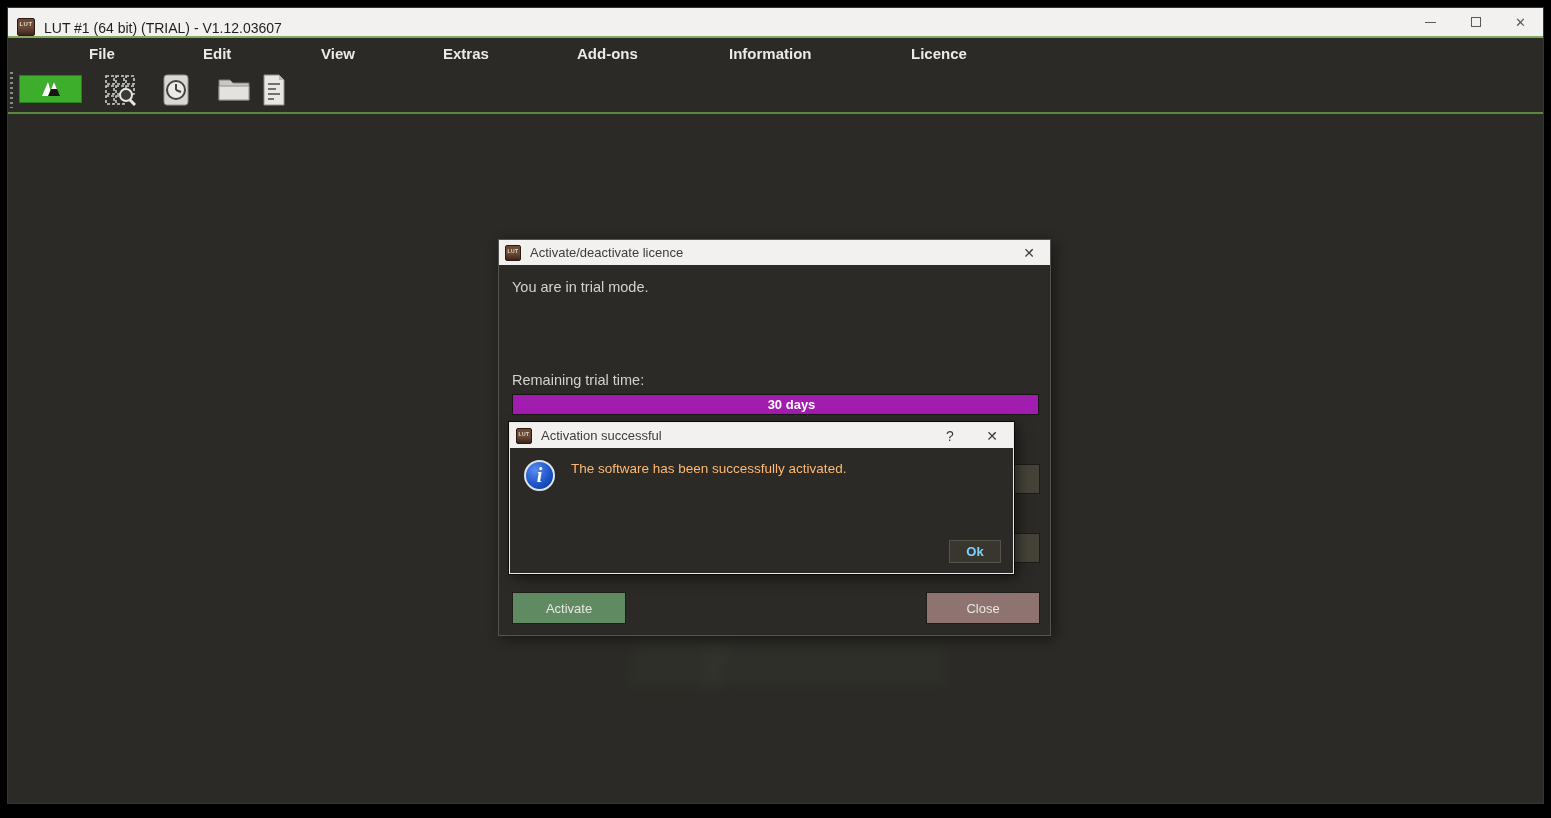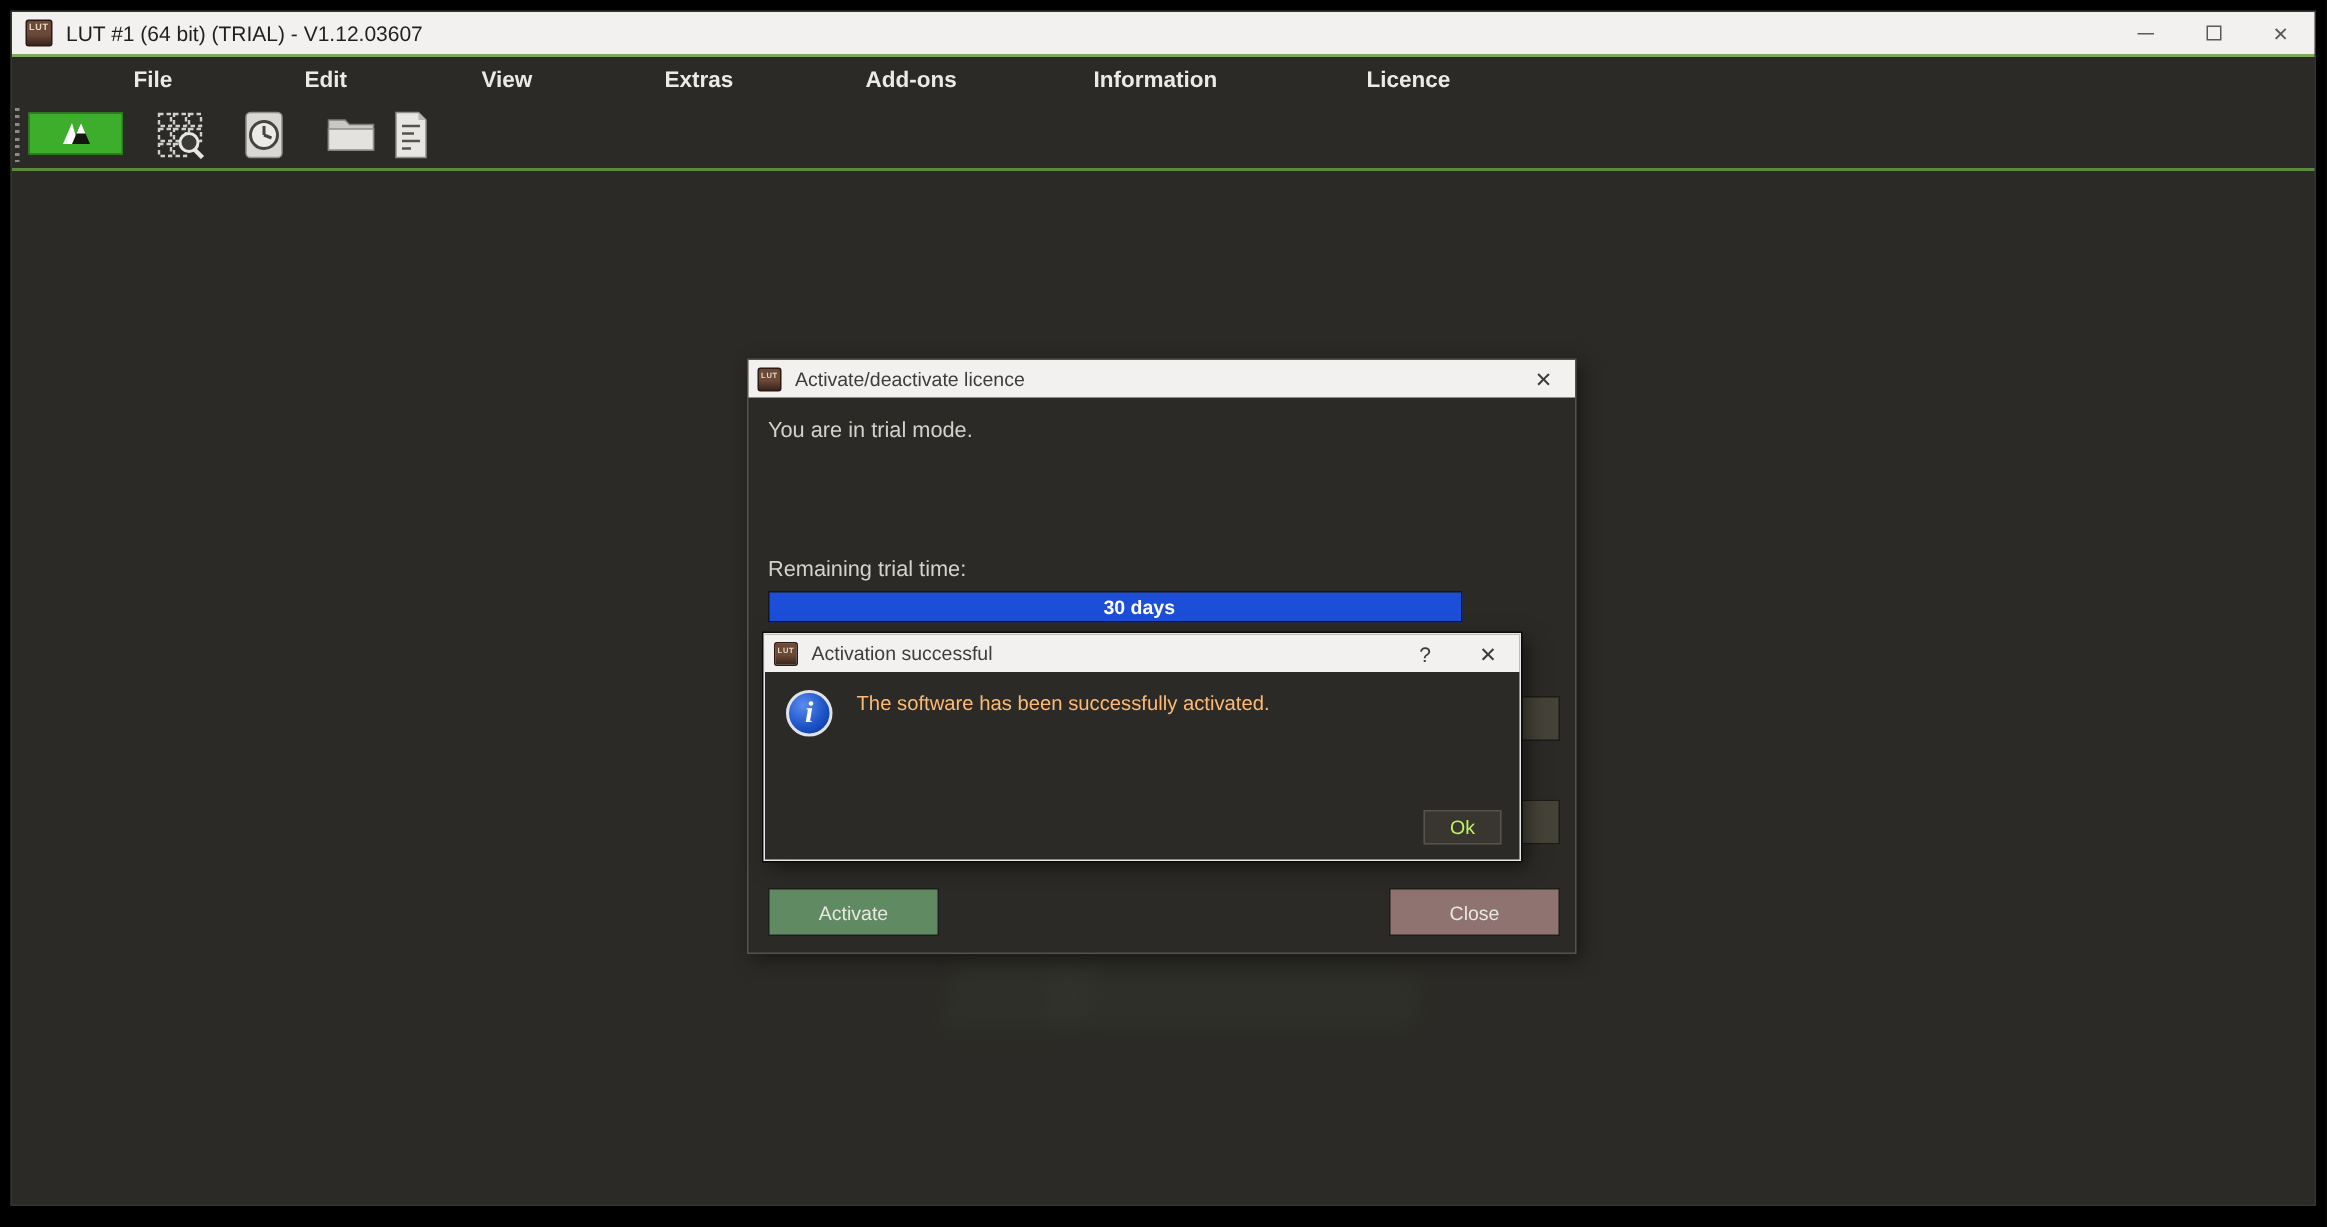--- a/index.html
+++ b/index.html
@@ -4,21 +4,21 @@
 <style>
   * { margin:0; padding:0; box-sizing:border-box; }
   html,body { width:1551px; height:818px; background:#000; overflow:hidden;
     font-family:"Liberation Sans", sans-serif; }
 
   .window { position:absolute; left:7px; top:7px; width:1537px; height:797px;
     background:#2b2a26; border:1px solid #363531; }
 
   
   .titlebar { position:absolute; left:0; top:0; width:100%; height:28px;
-    background:#f2f1ef; display:flex; align-items:center; }
+    background:#f2f1ef; display:flex; align-items:flex-end; }
   .app-icon { width:18px; height:18px; margin-left:9px; border-radius:2px;
     background:linear-gradient(#6b4a38 55%, #3a241c);
     border:1px solid #2a1a12; color:#e8d9c8; font-size:6px; font-weight:bold;
     display:flex; justify-content:center; padding-top:2px; letter-spacing:.5px; }
   .app-icon.small { width:16px; height:16px; font-size:5px; }
   .titlebar .title-text { margin-left:9px; font-size:14px; color:#1f1f1f; }
   .win-controls { margin-left:auto; display:flex; height:100%; }
   .win-btn { width:45px; height:100%; display:flex; align-items:center;
     justify-content:center; color:#5a5a5a; font-size:13px; cursor:default; }
   .glyph-min { width:11px; height:1px; background:#5a5a5a; }
@@ -65,22 +65,22 @@
   .dlg-btns { margin-left:auto; display:flex; height:100%; }
   .dlg-btn { width:42px; height:100%; display:flex; align-items:center;
     justify-content:center; color:#3c3c3c; font-size:14px; cursor:default; }
 
   .dlg-text { position:absolute; color:#d4d2cd; font-size:14.5px;
     line-height:19px; }
   .txt-trial { left:13px; top:38px; }
   .txt-instr { left:13px; top:71px; width:505px; }
   .txt-remaining { left:13px; top:131px; }
 
-  .progressbar { position:absolute; left:13px; top:154px; width:463px;
-    height:21px; background:#1d4ed8; border:1px solid #161613;
+  .progressbar { position:absolute; left:13px; top:154px; width:527px;
+    height:21px; background:#a21caf; border:1px solid #161613;
     display:flex; align-items:center; justify-content:center;padding-left:32px; }
   .progressbar span { color:#fff; font-size:13px; font-weight:bold; }
 
   .input-partial { position:absolute; left:515px; width:26px; height:30px;
     background:#454238; border:1px solid #1c1b18; }
   .ip-name{top:224px}.ip-serial{top:293px}
 
   .btn { position:absolute; width:114px; height:32px; border:1px solid #1f1e1b;
     display:flex; align-items:center; justify-content:center; font-size:13px;
     color:#e9e7e2; cursor:default; }
@@ -91,22 +91,22 @@
     border-radius:50%; border:2px solid #dfe4ec;
     background:radial-gradient(circle at 35% 30%, #5a8cf0, #1e55c8 55%, #0a2f92);
     display:flex; align-items:center; justify-content:center;
     color:#fff; font-family:"Liberation Serif", serif; font-style:italic;
     font-weight:bold; font-size:20px; }
   .msg-text { position:absolute; color:#fdba74; font-size:13.5px;
     line-height:18px; }
   .msg1 { left:61px; top:37px; }
   .msg2 { left:61px; top:66px; width:432px; }
   .btn-ok { position:absolute; left:439px; top:117px; width:52px; height:23px;
-    background:#38362f; border:1px solid #56534c; color:#bef264; font-size:13px;
-    display:flex; align-items:center; justify-content:center; cursor:default; }
+    background:#38362f; border:1px solid #56534c; color:#7dd3fc; font-size:13px;
+    display:flex; align-items:center; justify-content:center; cursor:default;font-weight:bold; }
 
   
   .watermark { position:absolute; filter:blur(7px); background:#34362e;
     opacity:.45; z-index:1; }
   .wm1 { left:623px; top:633px; width:95px; height:46px;
     transform:skewX(-15deg); }
   .wm2 { left:693px; top:640px; width:245px; height:38px; }
 </style>
 </head>
 <body>

